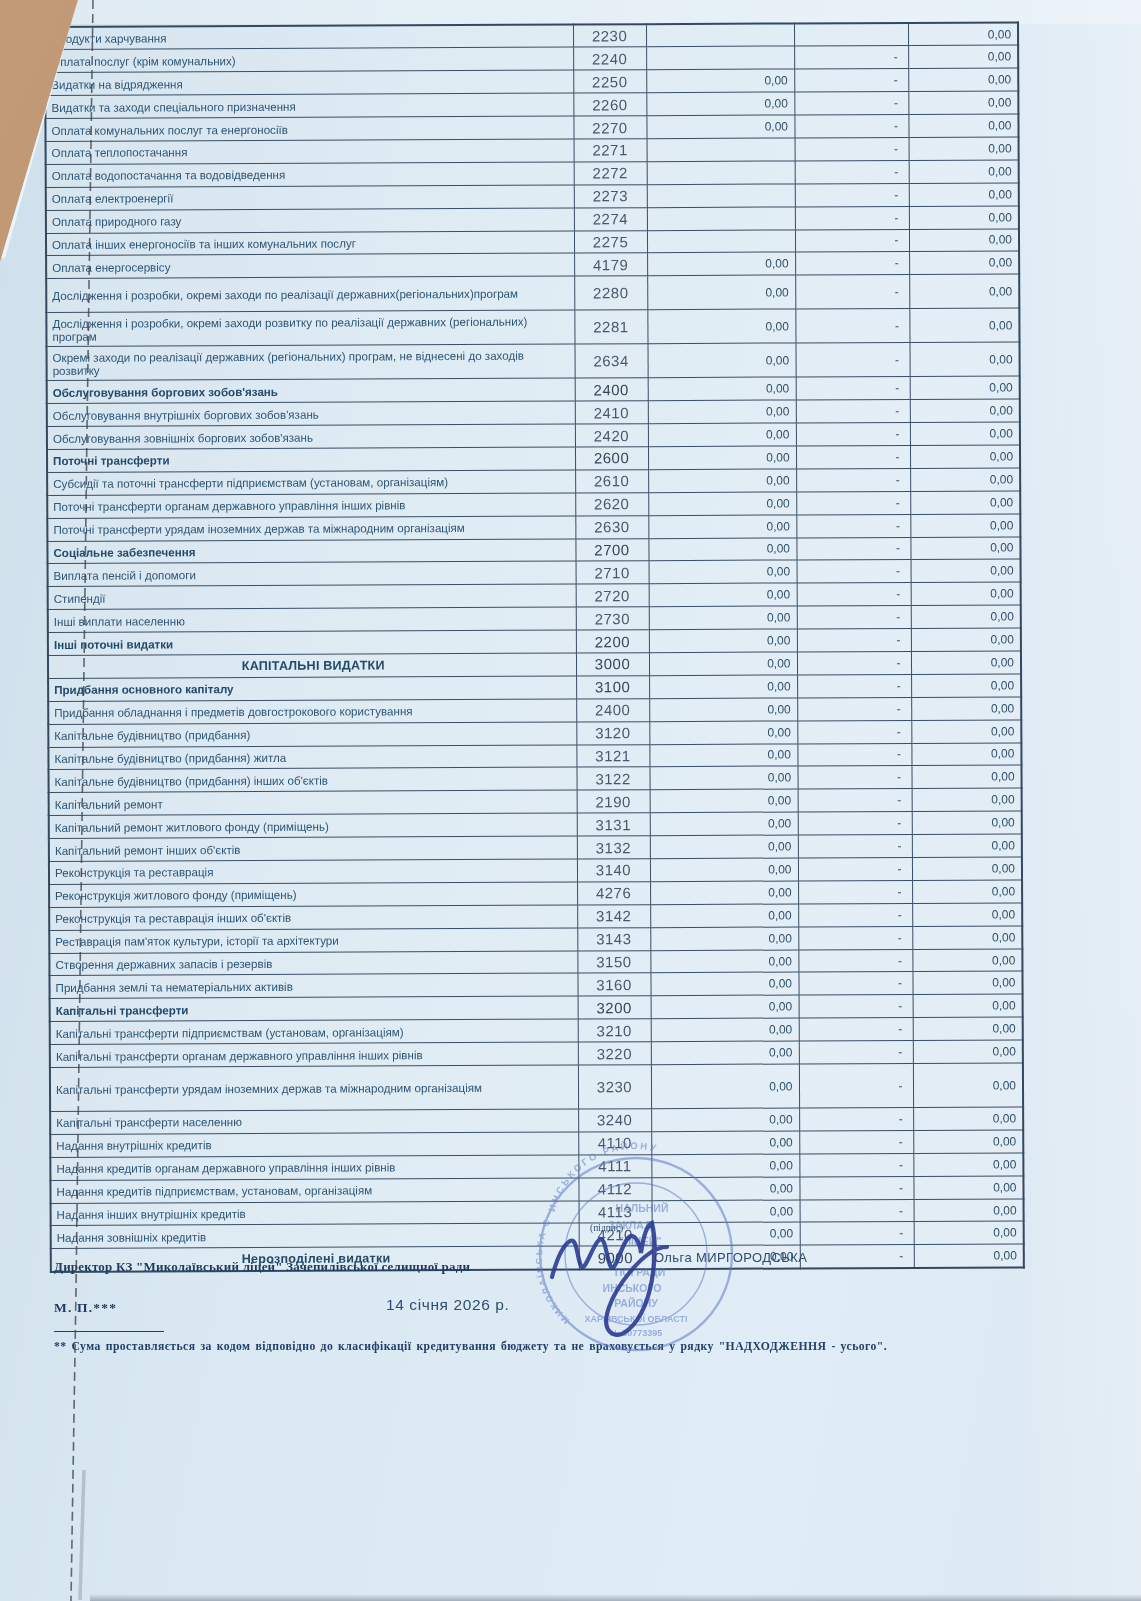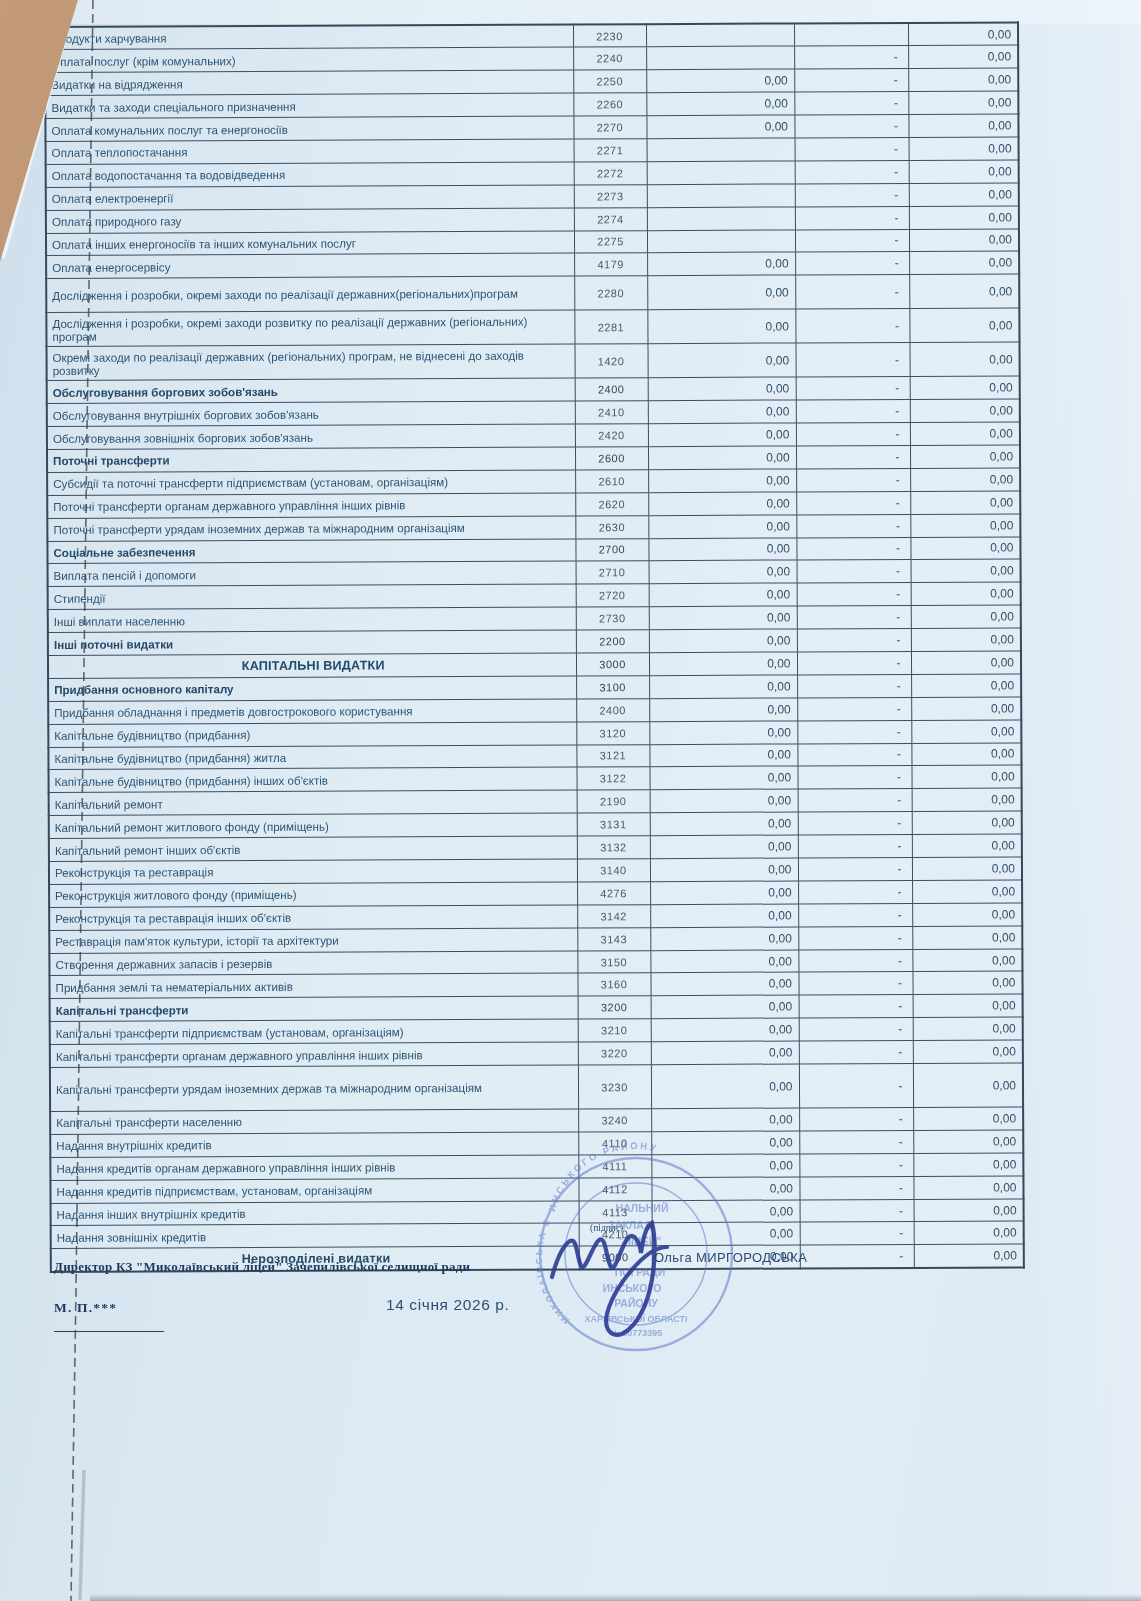--- a/index.html
+++ b/index.html
@@ -19,21 +19,21 @@
   table.budget{position:absolute;left:44px;top:26px;width:973px;
         border-collapse:collapse;table-layout:fixed;
         border:2px solid #34495e;
         transform:rotate(-0.27deg);transform-origin:0 0;}
   table.budget td{border:1px solid #3a4f64;vertical-align:middle;overflow:hidden;
         background:rgba(255,255,255,.14);}
   table.budget tr{height:22.9px}
   table.budget tr.t2{height:34px}
   table.budget tr.t3{height:44px}
   td.lbl{font-size:11.6px;line-height:1.12;color:#2c5576;padding:1px 3px 1px 5px}
-  td.code{text-align:center;font-size:11px;color:#47596c;letter-spacing:.5px}
+  td.code{text-align:center;font-size:15px;color:#47596c;letter-spacing:.5px}
   td.val{text-align:right;font-size:12px;color:#30506b;padding-right:6px}
   td.dash{text-align:right;font-size:12px;color:#3c5066;padding-right:10px}
   tr.bold td.lbl{font-weight:bold;color:#234a6b}
   tr.bold td.code{font-weight:normal;color:#33465a}
   tr.center td.lbl{text-align:center;font-weight:bold;font-size:12.6px;color:#234a6b;letter-spacing:.2px}
   tr.center td.code{font-weight:normal;color:#33465a}
 
   .abs{position:absolute}
   .director{left:54px;top:1259px;width:540px;font:bold 13px "Liberation Serif",serif;color:#1e3a5e;letter-spacing:.2px}
   .sig-name{left:654px;top:1250px;font:13px "Liberation Sans",sans-serif;color:#2c4c6e;letter-spacing:.4px}
@@ -150,21 +150,21 @@
         </tr>
         <tr class="t2">
           <td class="lbl">Дослідження і розробки, окремі заходи розвитку по реалізації державних (регіональних) програм</td>
           <td class="code">2281</td>
           <td class="val">0,00</td>
           <td class="dash">-</td>
           <td class="val">0,00</td>
         </tr>
         <tr class="t2">
           <td class="lbl">Окремі заходи по реалізації державних (регіональних) програм, не віднесені до заходів розвитку</td>
-          <td class="code">1420</td>
+          <td class="code">2634</td>
           <td class="val">0,00</td>
           <td class="dash">-</td>
           <td class="val">0,00</td>
         </tr>
         <tr class="bold">
           <td class="lbl">Обслуговування боргових зобов'язань</td>
           <td class="code">2400</td>
           <td class="val">0,00</td>
           <td class="dash">-</td>
           <td class="val">0,00</td>
@@ -431,20 +431,21 @@
       </tbody>
   </table>
 
   <div class="abs director">Директор КЗ "Миколаївський ліцей" Зачепилівської селищної ради</div>
   <div class="abs sig-name">Ольга МИРГОРОДСЬКА</div>
   <div class="abs sig-line"></div>
   <div class="abs sig-caption">(підпис)</div>
   <div class="abs mp">М. П.***</div>
   <div class="abs date">14 січня 2026 р.</div>
   <div class="abs fn-rule"></div>
+  <div class="abs fn fn2">** Сума проставляється за кодом відповідно до класифікації кредитування бюджету та не враховується у рядку "НАДХОДЖЕННЯ - усього".</div>
 
   <svg class="overlay" viewBox="0 0 1141 1601">
     <g opacity="0.52">
       <circle cx="636" cy="1254" r="96" fill="none" stroke="#5876c4" stroke-width="2.4"></circle>
       <circle cx="636" cy="1254" r="71" fill="none" stroke="#5876c4" stroke-width="1.4"></circle>
       <defs>
         <path id="rimTop" d="M 553 1220 A 84 84 0 0 1 719 1220" fill="none"></path>
         <path id="rimLeft" d="M 570 1320 A 84 84 0 0 1 552 1218" fill="none"></path>
       </defs>
       <text class="stamp-text" font-size="9.5" letter-spacing="2.5">

